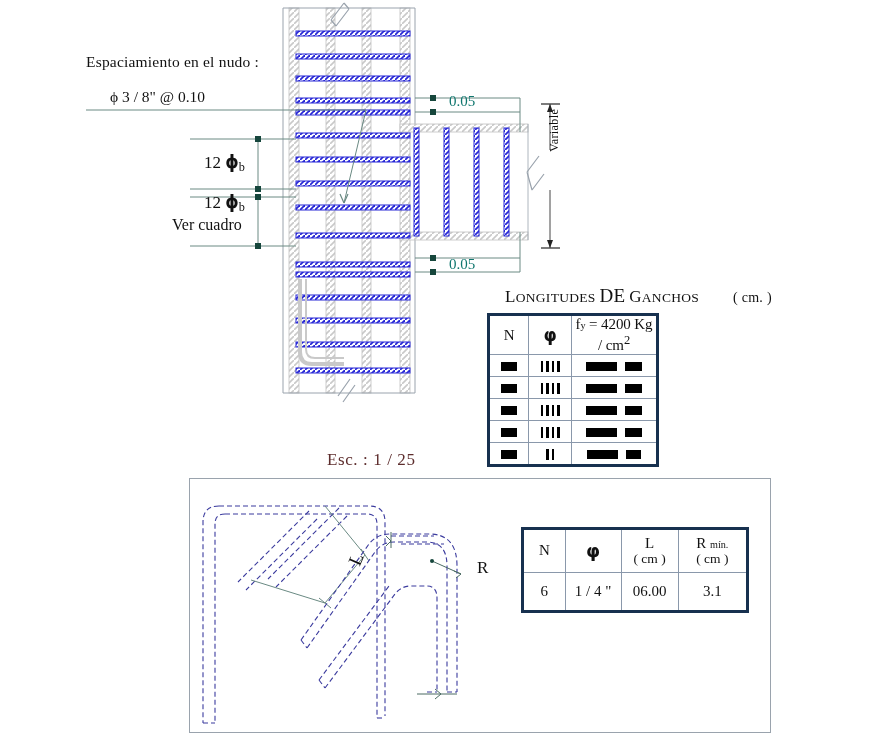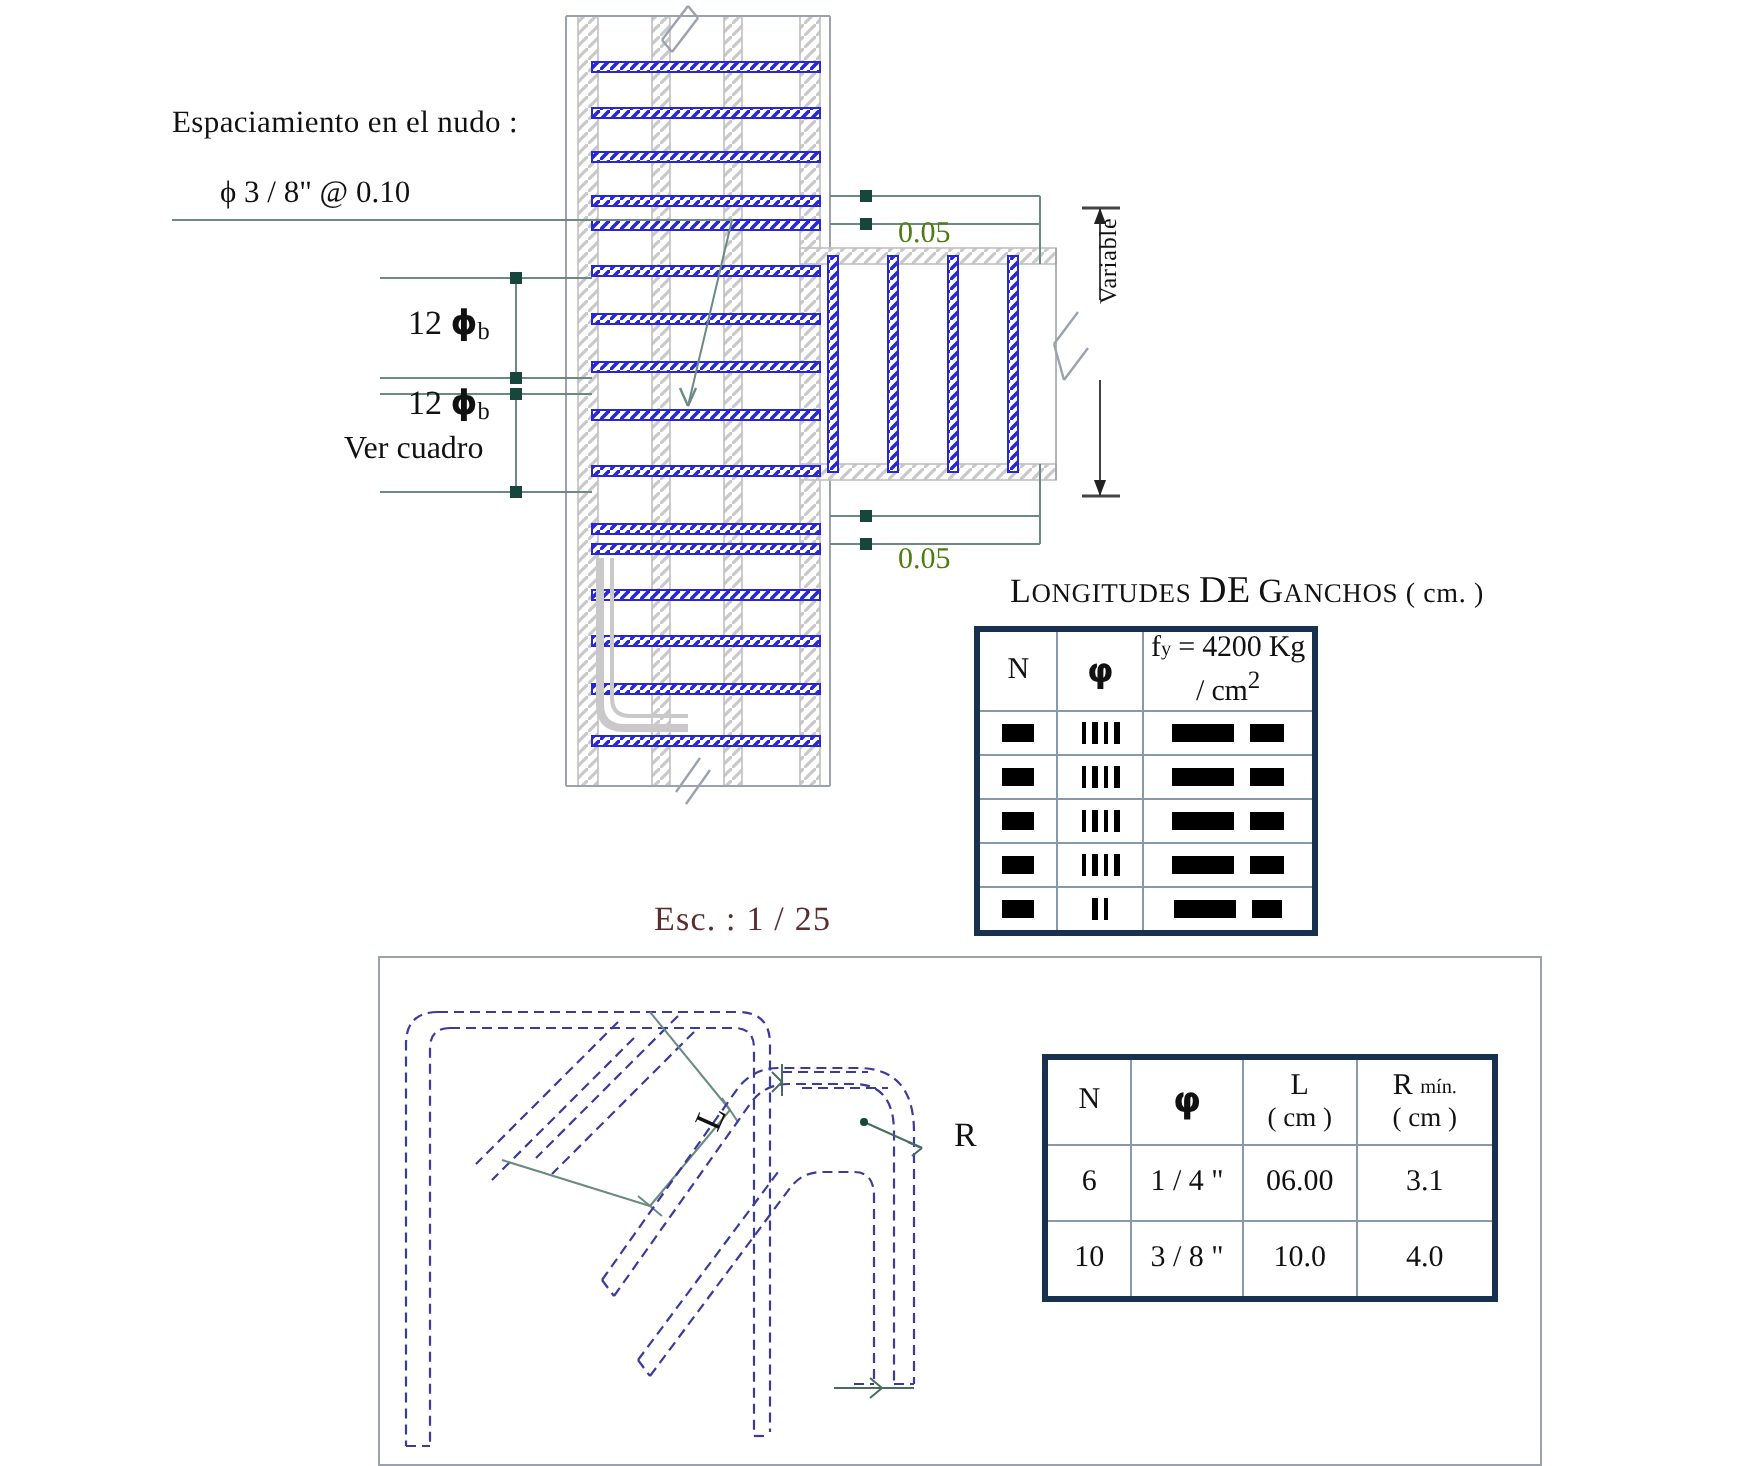--- a/index.html
+++ b/index.html
@@ -9,21 +9,21 @@
   .txt{font-family:"Liberation Serif", serif;color:#111;white-space:nowrap;}
 
   
   #note-title{left:86px;top:53px;font-size:15.5px;letter-spacing:.2px;}
   #note-sub{left:110px;top:88px;font-size:15.5px;}
   #lbl-12a{left:204px;top:152px;font-size:17px;}
   #lbl-12b{left:204px;top:192px;font-size:17px;}
   #lbl-ver{left:172px;top:216px;font-size:16px;}
   .sub{font-size:.72em;vertical-align:-0.22em;}
   .phi{font-family:"DejaVu Sans", sans-serif;font-weight:600;}
-  .dim005{font-size:15px;color:#4d7c0f;margin-top:16px;}
+  .dim005{font-size:15px;color:#0f766e;}
   #variable-lbl{left:547px;top:152px;font-size:12px;transform:rotate(-90deg);
                 transform-origin:left top;letter-spacing:.4px;}
 
   
   #esc{left:327px;top:450px;font-size:17px;color:#5d2d2d;letter-spacing:.6px;}
 
   
   .tbl{border-collapse:collapse;background:#fff;}
   .tbl td,.tbl th{border:1px solid #8a98ab;padding:0;text-align:center;
       font-family:"Liberation Serif", serif;color:#111;background:#fff;}
@@ -198,21 +198,21 @@
 <div class="abs txt dim005" style="left:449px;top:256px;">0.05</div>
 
 <div class="abs txt" id="variable-lbl">Variable</div>
 
 <div class="abs txt" id="esc">Esc. :   1 / 25</div>
 
 <div class="abs txt" id="hooks-title">
   <span class="sc" style="font-size:17px;">L</span><span style="font-size:13.5px;">ONGITUDES</span>
   <span style="font-size:19px;">DE</span>
   <span class="sc" style="font-size:17px;">G</span><span style="font-size:13.5px;">ANCHOS</span>
-  <span style="font-size:14px;">( cm. )</span>
+  <span style="font-size:14px;margin-left:30px;">( cm. )</span>
 </div>
 
 <div class="abs" id="tbl-hooks">
   <table class="tbl">
     <thead>
       <tr>
         <th class="c1">N</th>
         <th class="c2"><span class="phi" style="font-size:17px;">φ</span></th>
         <th class="c3 fy">
           <span>f</span><span class="mini">y</span><span> = 4200 Kg / cm</span><sup>2</sup>
@@ -326,21 +326,15 @@
         </th>
       </tr>
     </thead>
     <tbody>
       <tr>
         <td>6</td>
         <td>1 / 4 "</td>
         <td>06.00</td>
         <td>3.1</td>
       </tr>
-      <tr>
-        <td>10</td>
-        <td>3 / 8 "</td>
-        <td>10.0</td>
-        <td>4.0</td>
-      </tr>
     </tbody>
   </table>
 </div>
 
 </body></html>

